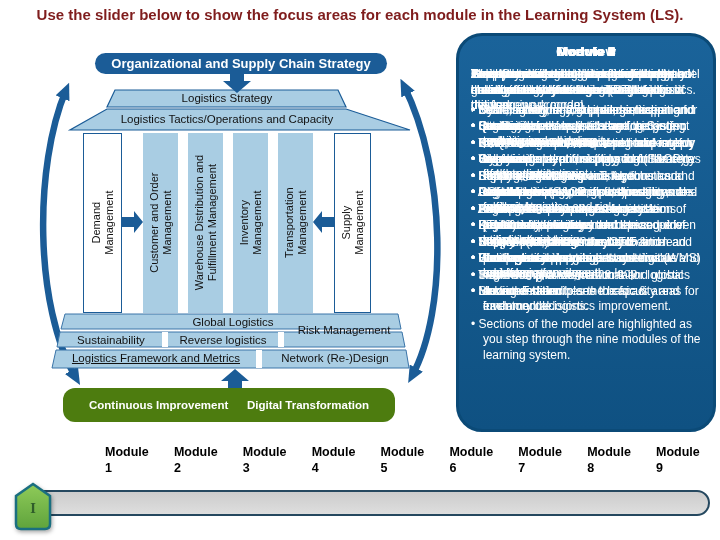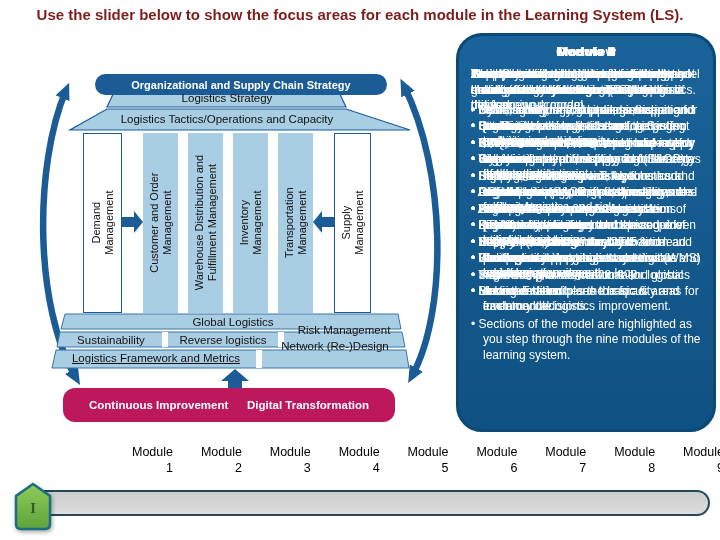--- a/index.html
+++ b/index.html
@@ -3,43 +3,43 @@
 <meta charset="utf-8">
 <style>
   html,body{margin:0;padding:0;}
   body{width:720px;height:540px;position:relative;background:#fff;overflow:hidden;
        font-family:"Liberation Sans",sans-serif;}
   .title{position:absolute;top:6px;left:0;width:720px;text-align:center;
          font-size:15px;font-weight:bold;color:#7f1d1d;}
   
   .dg-svg{position:absolute;left:30px;top:48px;}
   .top-bar{position:absolute;left:95px;top:53px;width:292px;height:21px;background:#1B5C97;
-           border-radius:11px;color:#fff;font-weight:bold;font-size:11px;
-           display:flex;align-items:center;justify-content:center;margin-top:21px;}
-  .bottom-bar{position:absolute;left:63px;top:388px;width:332px;height:24px;background:#be185d;
+           border-radius:11px;color:#fff;font-weight:bold;font-size:13px;
+           display:flex;align-items:center;justify-content:center;}
+  .bottom-bar{position:absolute;left:63px;top:388px;width:332px;height:24px;background:#4d7c0f;
            border-radius:12px;color:#fff;font-weight:bold;font-size:11.5px;
            display:flex;align-items:center;justify-content:space-between;
            padding:17px 26px;box-sizing:border-box;}
   .dg-label{position:absolute;font-size:11.5px;color:#111;text-align:center;line-height:1.1;}
   .col{position:absolute;top:133px;height:180px;background:#A9CDE3;
        display:flex;align-items:center;justify-content:center;}
   .col.outlined{background:#fff;border:1.6px solid #1B5C97;box-sizing:border-box;}
   .vtext{transform:rotate(-90deg);flex:none;width:174px;text-align:center;
          font-size:11px;line-height:1.15;white-space:pre-line;color:#111;}
   
   .panel{position:absolute;left:456px;top:33px;width:260px;height:399px;box-sizing:border-box;
          background:linear-gradient(#1a639a,#0f5182);border:3px solid #0b4a77;
          border-radius:26px;overflow:hidden;}
   .layer{position:absolute;inset:0;padding:6px 12px 0;color:#fff;}
   .p-title{text-align:center;font-size:13.5px;font-weight:bold;margin:2px 0 8px;}
   .pb-para{font-size:12px;line-height:15.5px;margin-bottom:5px;}
   .pb-bullet{font-size:12px;line-height:15.5px;padding-left:12px;text-indent:-12px;margin-top:2px;}
   
-  .mod-label{position:absolute;top:444px;width:68px;text-align:right;
-             font-size:12.5px;font-weight:normal;color:#000;line-height:1.3;}
+  .mod-label{position:absolute;top:444px;width:68px;text-align:left;
+             font-size:12.5px;font-weight:bold;color:#000;line-height:1.3;}
   .track{position:absolute;left:28px;top:490px;width:682px;height:26px;box-sizing:border-box;
          background:linear-gradient(#cccccc,#dedede);border:2.5px solid #25485F;
          border-radius:13px;}
   .handle{position:absolute;left:12px;top:481px;filter:drop-shadow(1px 2px 2px rgba(0,0,0,.35));}
 </style>
 </head>
 <body>
 
 <div class="title">Use the slider below to show the focus areas for each module in the Learning System (LS).</div>
 
@@ -97,21 +97,21 @@
 <div class="col outlined" style="left:334px;width:37px;">
   <div class="vtext">Supply
 Management</div>
 </div>
 
 <div class="dg-label" style="left:128px;top:316px;width:210px;">Global Logistics</div>
 <div class="dg-label" style="left:61px;top:334px;width:100px;">Sustainability</div>
 <div class="dg-label" style="left:173px;top:334px;width:100px;">Reverse logistics</div>
 <div class="dg-label" style="left:294px;top:324px;width:100px;">Risk Management</div>
 <div class="dg-label" style="left:71px;top:352px;width:170px;text-decoration:underline;">Logistics Framework and Metrics</div>
-<div class="dg-label" style="left:260px;top:340px;width:150px;">Network (Re-)Design</div>
+<div class="dg-label" style="left:260px;top:352px;width:150px;">Network (Re-)Design</div>
 
 <div class="bottom-bar">
   <span>Continuous Improvement</span>
   <span>Digital Transformation</span>
 </div>
 
 <div class="panel" id="panel-layers">
     <div class="layer">
     <div class="p-title">Overview</div>
     <div>

